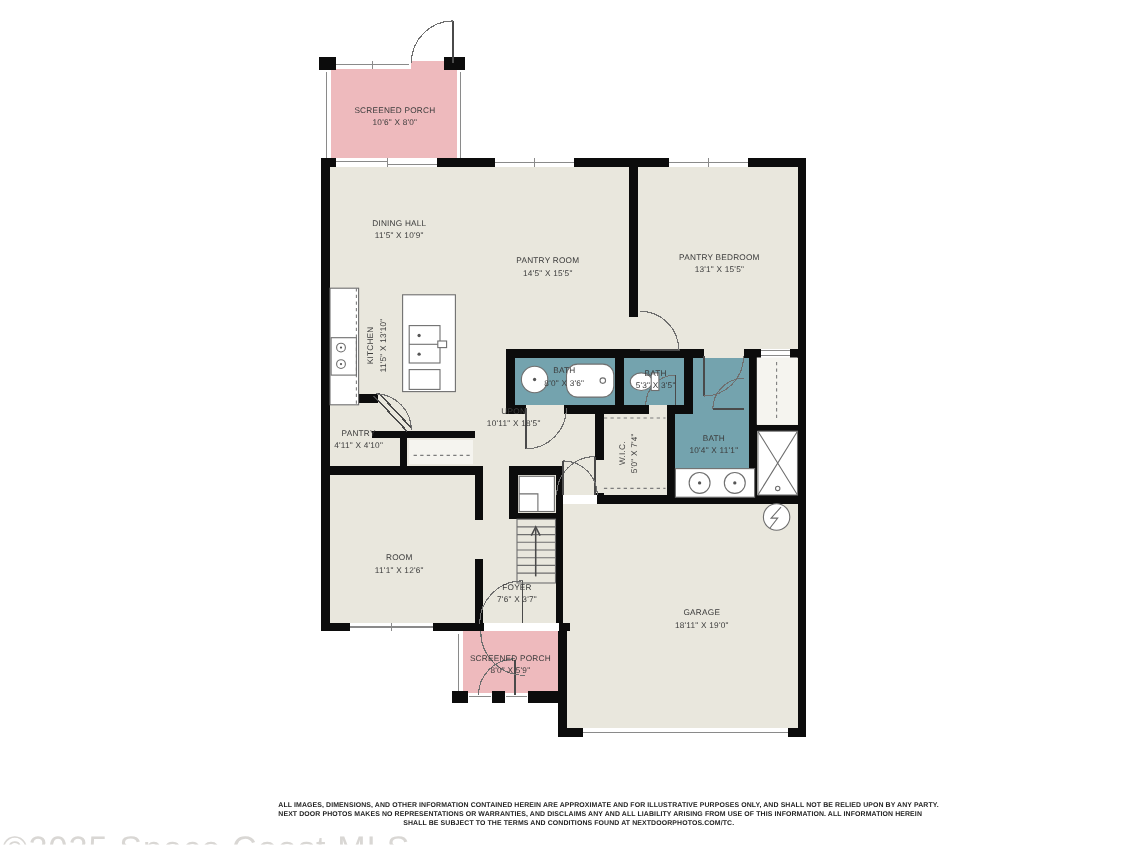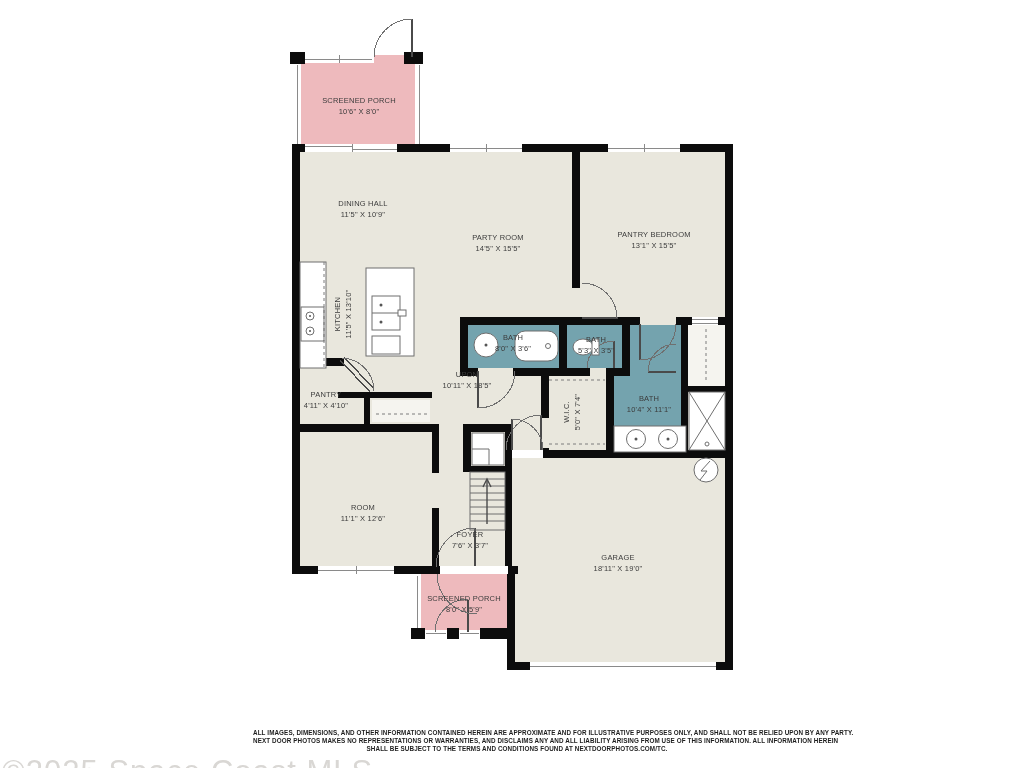--- a/index.html
+++ b/index.html
@@ -287,21 +287,21 @@
 
   <div class="room-label" style="left:359px;top:106px">
     <span class="nm">SCREENED PORCH</span>
     <span class="dm">10'6" X 8'0"</span>
   </div>
   <div class="room-label" style="left:363px;top:209px">
     <span class="nm">DINING HALL</span>
     <span class="dm">11'5" X 10'9"</span>
   </div>
   <div class="room-label" style="left:498px;top:243px">
-    <span class="nm">PARTY ROOM</span>
+    <span class="nm">PANTRY ROOM</span>
     <span class="dm">14'5" X 15'5"</span>
   </div>
   <div class="room-label" style="left:654px;top:240px">
     <span class="nm">PANTRY BEDROOM</span>
     <span class="dm">13'1" X 15'5"</span>
   </div>
   <div class="room-label vert" style="left:343px;top:314px">
     <span class="nm">KITCHEN</span>
     <span class="dm">11'5" X 13'10"</span>
   </div>
@@ -330,21 +330,21 @@
     <span class="dm">10'4" X 11'1"</span>
   </div>
   <div class="room-label" style="left:363px;top:513px">
     <span class="nm">ROOM</span>
     <span class="dm">11'1" X 12'6"</span>
   </div>
   <div class="room-label" style="left:470px;top:540px">
     <span class="nm">FOYER</span>
     <span class="dm">7'6" X 3'7"</span>
   </div>
-  <div class="room-label" style="left:618px;top:563px">
+  <div class="room-label" style="left:638px;top:563px">
     <span class="nm">GARAGE</span>
     <span class="dm">18'11" X 19'0"</span>
   </div>
   <div class="room-label" style="left:464px;top:604px">
     <span class="nm">SCREENED PORCH</span>
     <span class="dm">8'0" X 5'9"</span>
   </div>
 
   <div class="watermark">©2025 Space Coast MLS</div>
   <div class="disclaimer">

